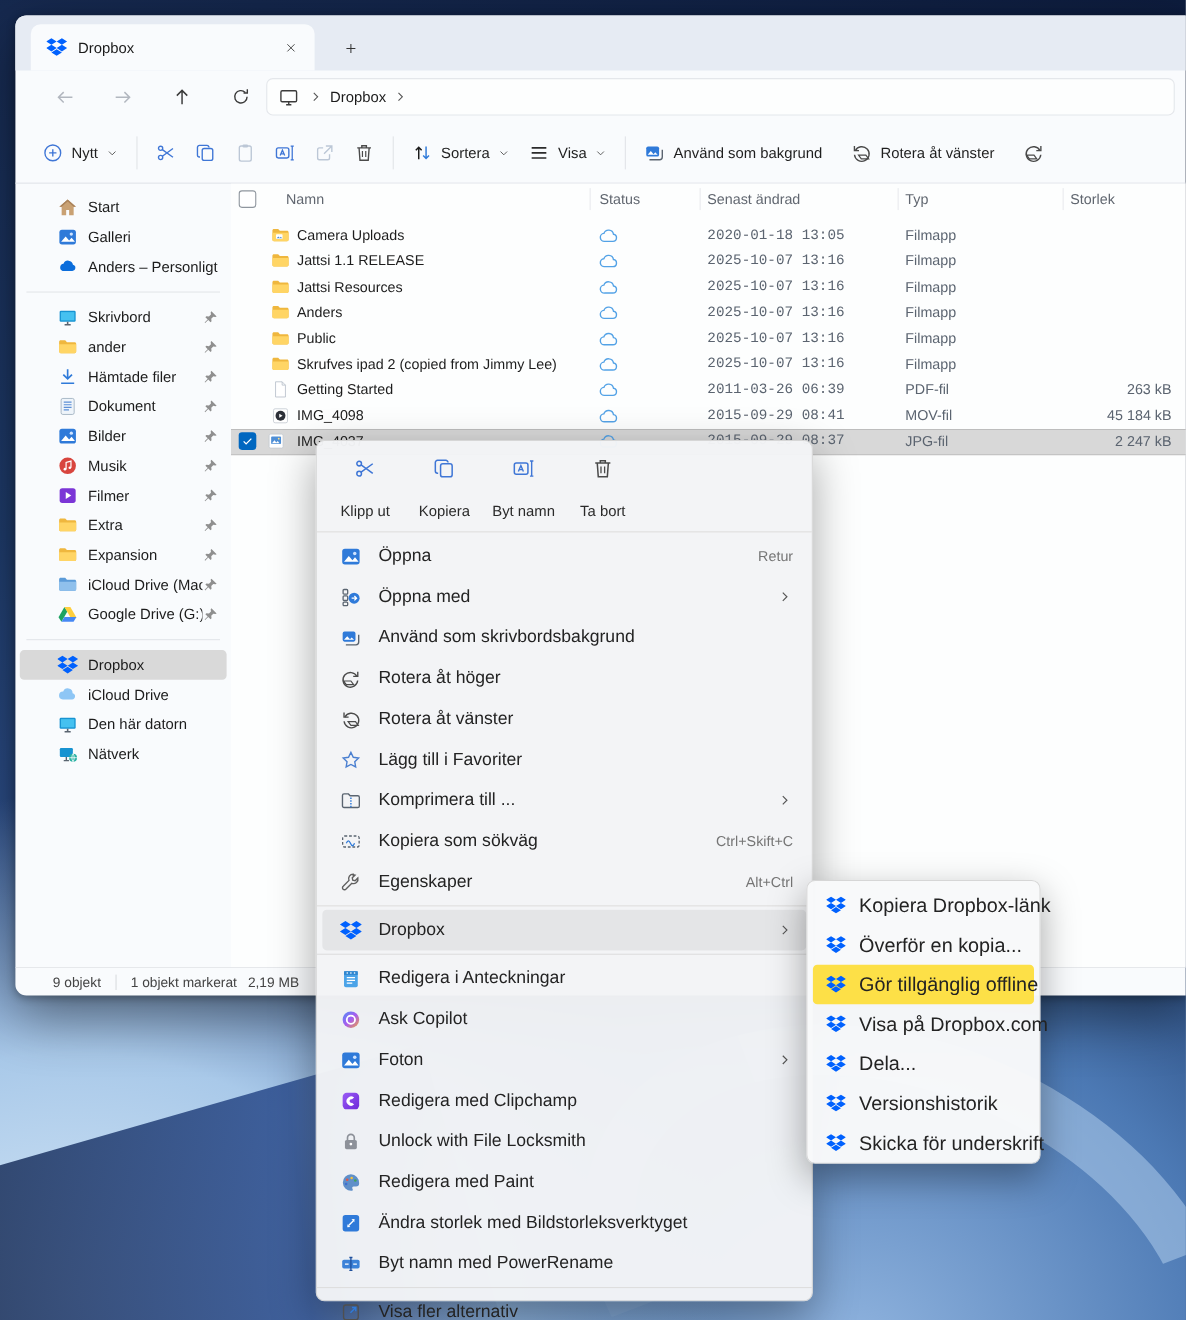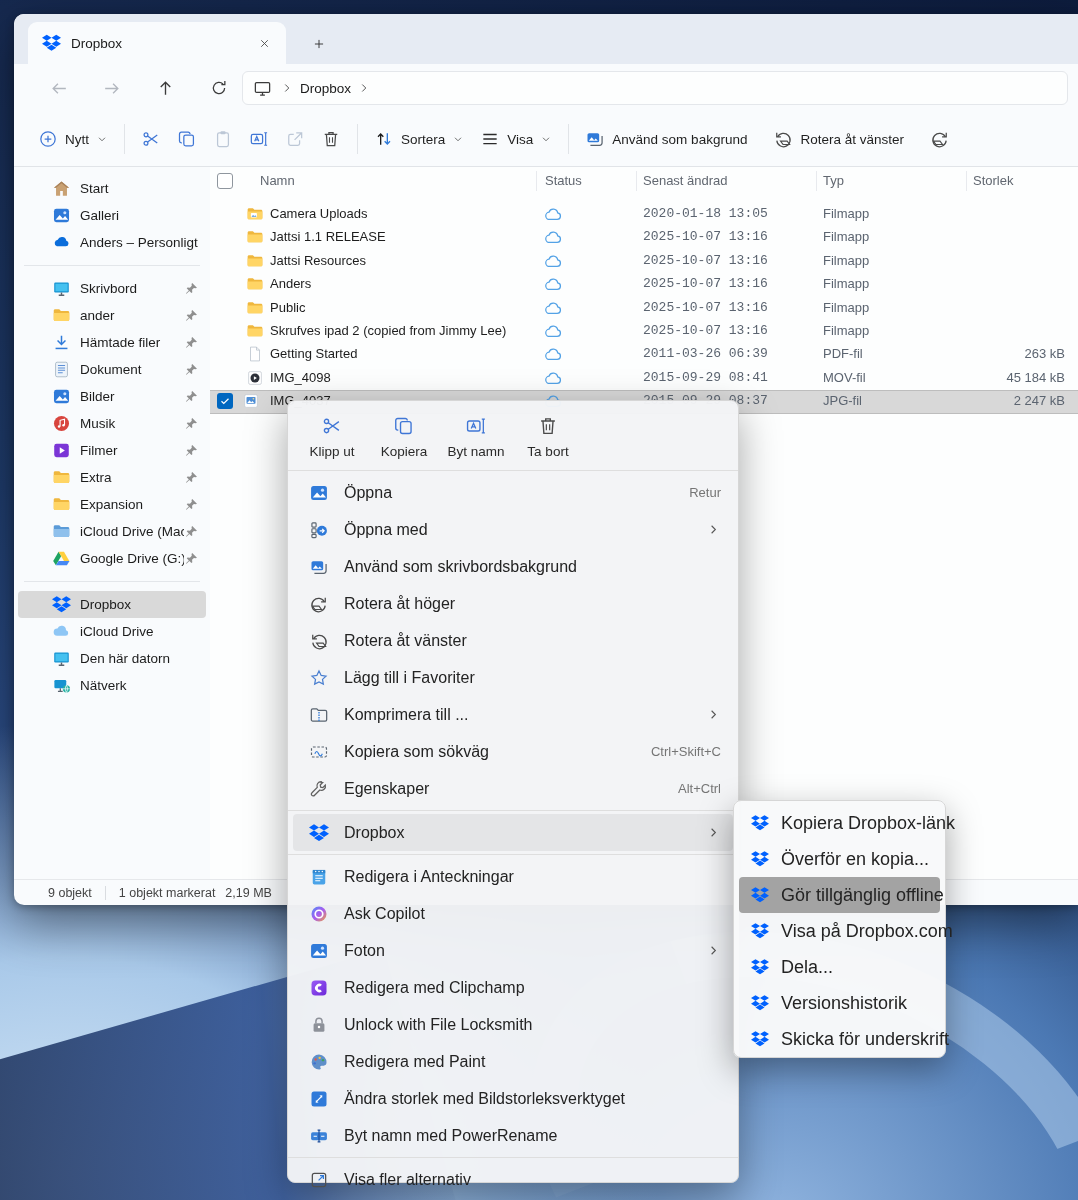--- a/index.html
+++ b/index.html
@@ -81,39 +81,39 @@
   .statusbar { position:absolute; left:0; bottom:0; right:0; height:26px; border-top:1px solid #e6e8eb;
     display:flex; align-items:center; font-size:12.5px; color:#444; padding-left:34px; border-radius:0 0 0 10px; }
   .st-div { width:1px; height:14px; background:#d9dce0; margin:0 13px; }
   .st-gap { width:10px; }
 
   
   .menu { position:absolute; left:287px; top:400px; width:452px; height:783px;
     background:rgba(243,244,246,.97); border:1px solid #d6d6d6; border-radius:8px;
     box-shadow:0 14px 40px rgba(0,0,0,.35); padding:4px 0; z-index:20; }
   .quickrow { display:flex; padding:6px 6px 4px 8px; }
-  .qbtn { width:72px; display:flex; flex-direction:column; align-items:center; gap:7px;
+  .qbtn { width:72px; display:flex; flex-direction:column; align-items:center; gap:20px;
     border-radius:5px; padding:4px 0; }
   .qbtn .qico { width:22px; height:22px; display:flex; }
   .qbtn .qlab { font-size:13.5px; color:#2a2a2a; white-space:nowrap; }
   .m-sep { height:1px; background:#dedede; margin:3px 0; }
   .mi { height:37px; display:flex; align-items:center; padding:0 12px 0 16px; margin:0 5px;
     border-radius:4px; }
   .mi.hl { background:rgba(0,0,0,.06); }
   .mi-ico { width:20px; height:20px; display:flex; margin-right:15px; flex:none; }
   .mi-label { flex:1; font-size:16px; color:#232323; white-space:nowrap; }
   .mi-right { font-size:13px; color:#757575; }
   .mi-chev { color:#555; display:flex; }
 
   
   .submenu { position:absolute; left:733px; top:800px; width:213px; height:258px;
     background:rgba(248,249,250,.98); border:1px solid #d6d6d6; border-radius:8px;
     box-shadow:0 12px 34px rgba(0,0,0,.35); padding:4px 0; z-index:30; }
   .smi { height:36px; display:flex; align-items:center; padding:0 10px 0 12px; margin:0 5px; border-radius:4px; }
-  .smi.hl { background:#a3a3a3; }
+  .smi.hl { background:#fde047; }
   .smi .mi-ico { width:18px; height:18px; margin-right:12px; }
   .smi .mi-label { font-size:18px; }
   svg { display:block; width:100%; height:100%; }
   .hidden-defs { position:absolute; width:0; height:0; overflow:hidden; }
 </style>
 </head>
 <body>
 
 <svg class="hidden-defs" xmlns="http://www.w3.org/2000/svg">
   <defs>

